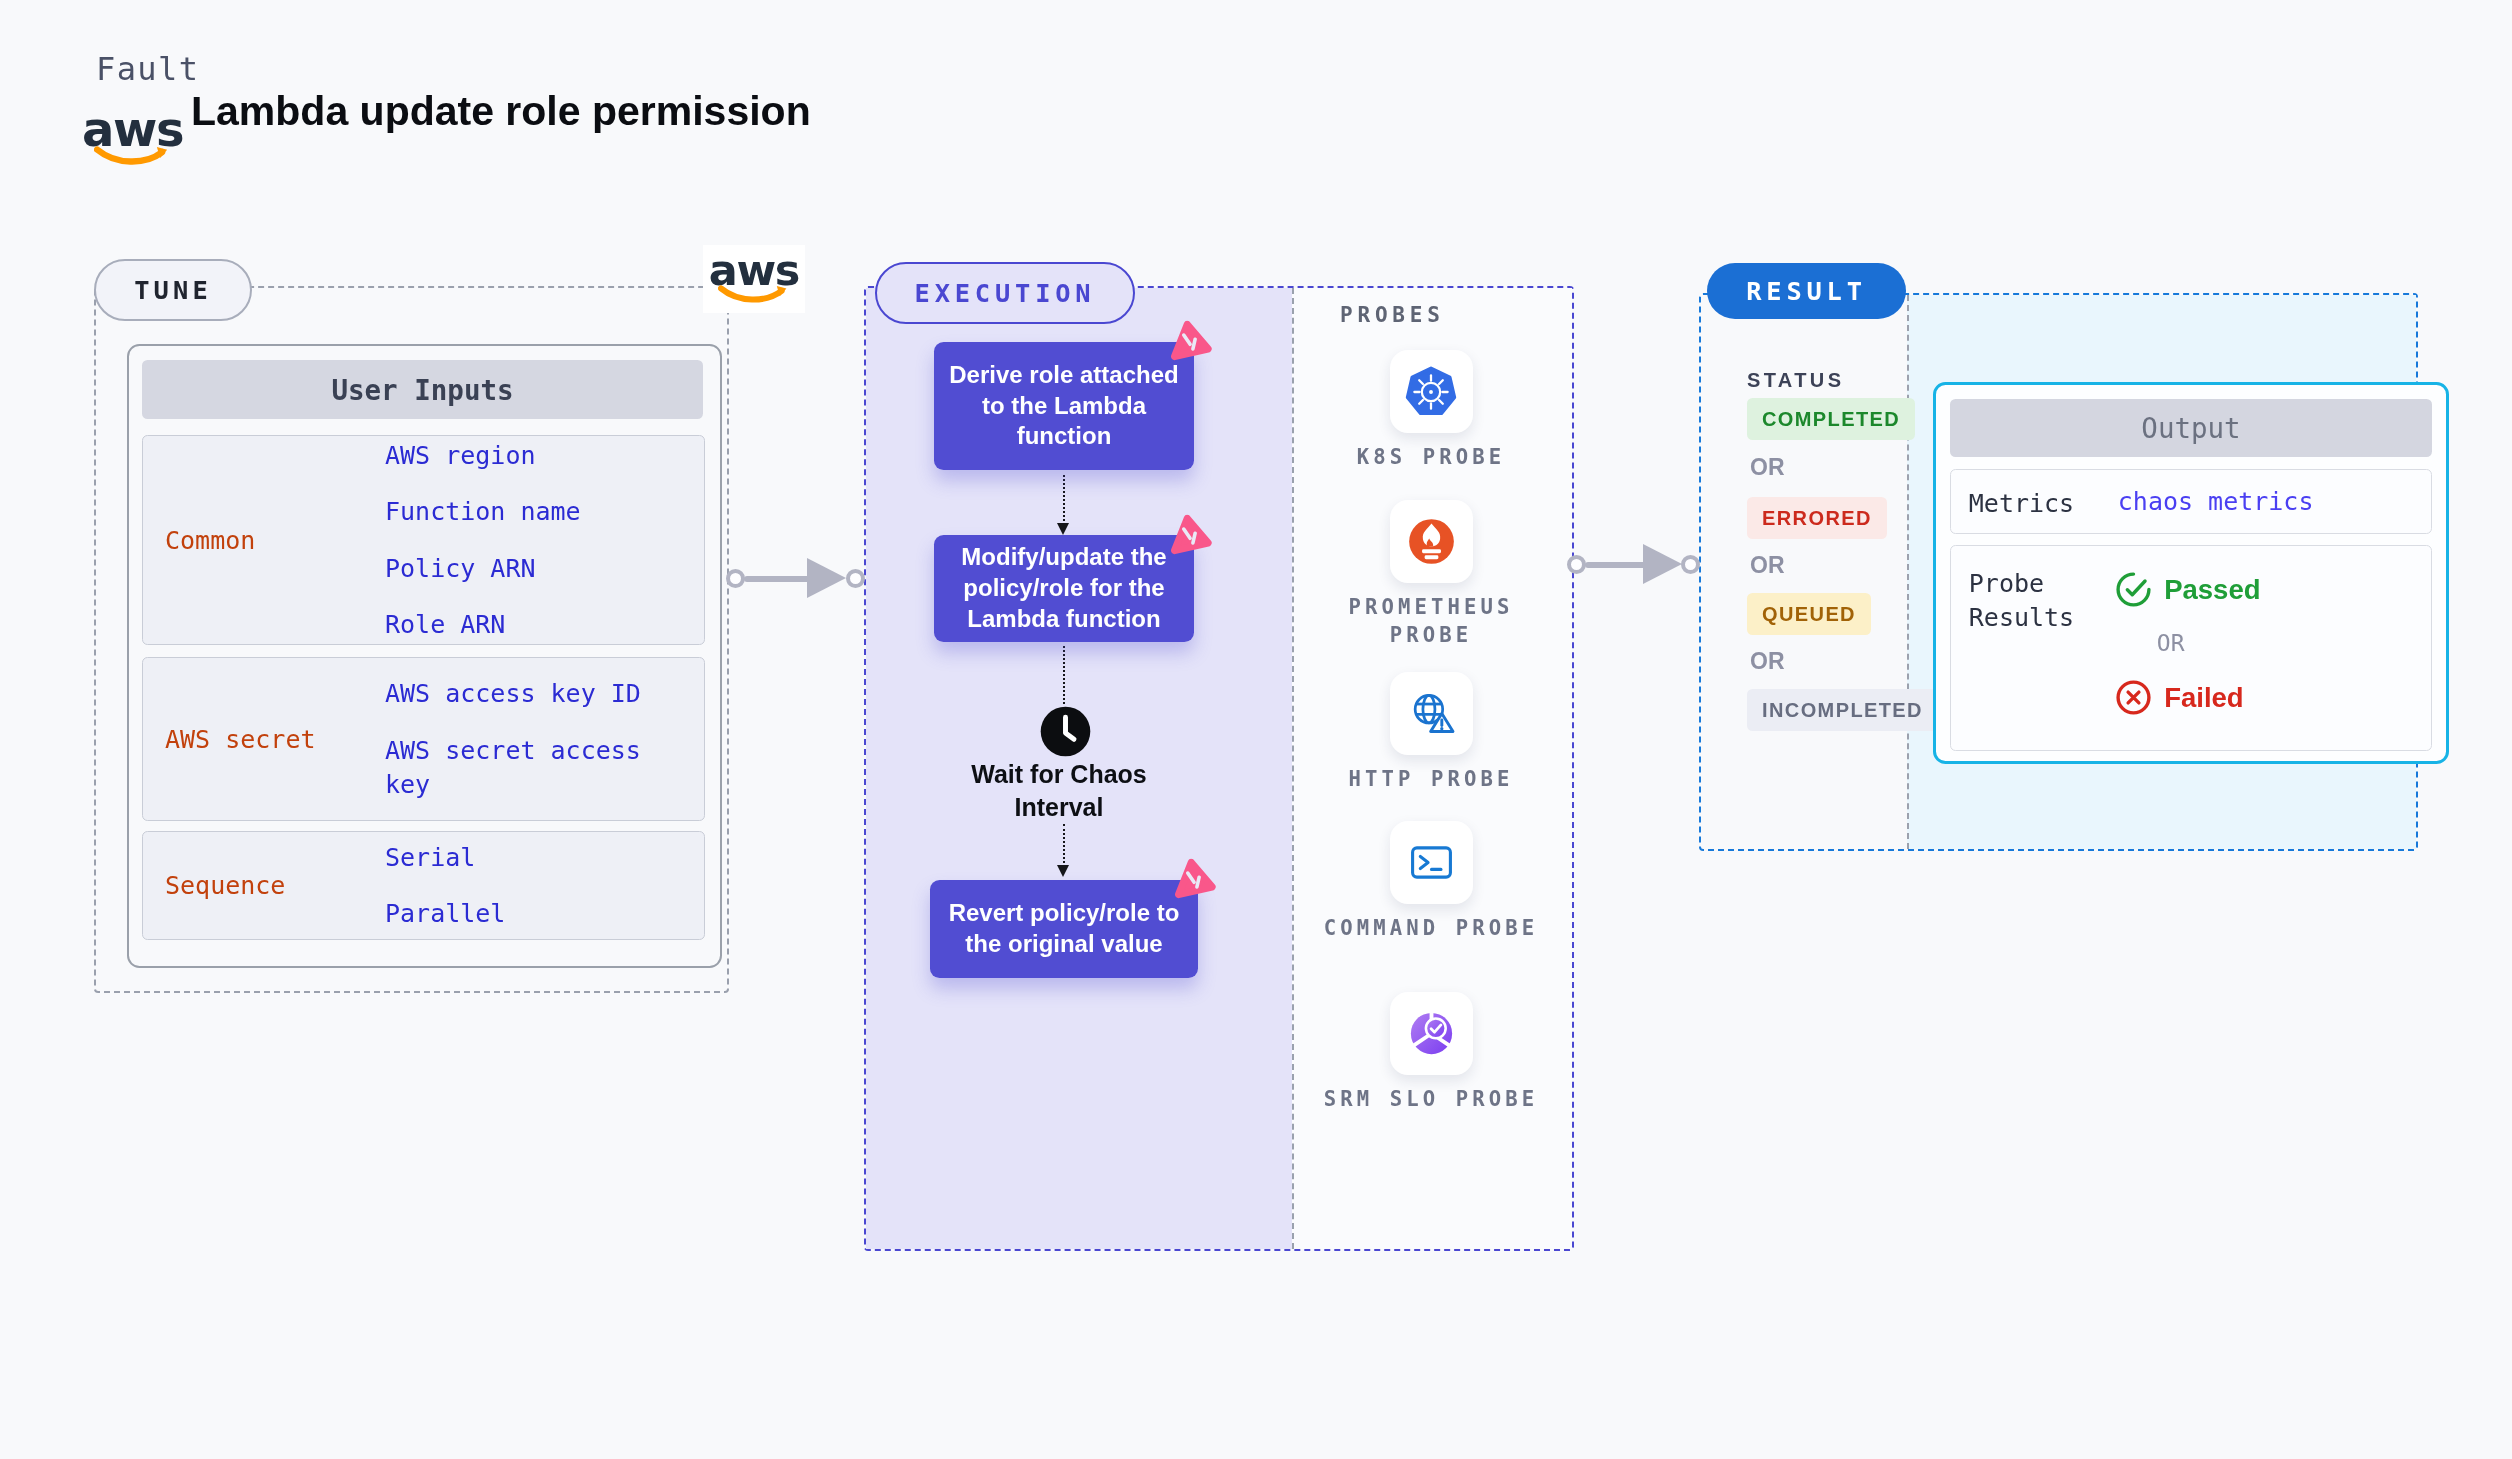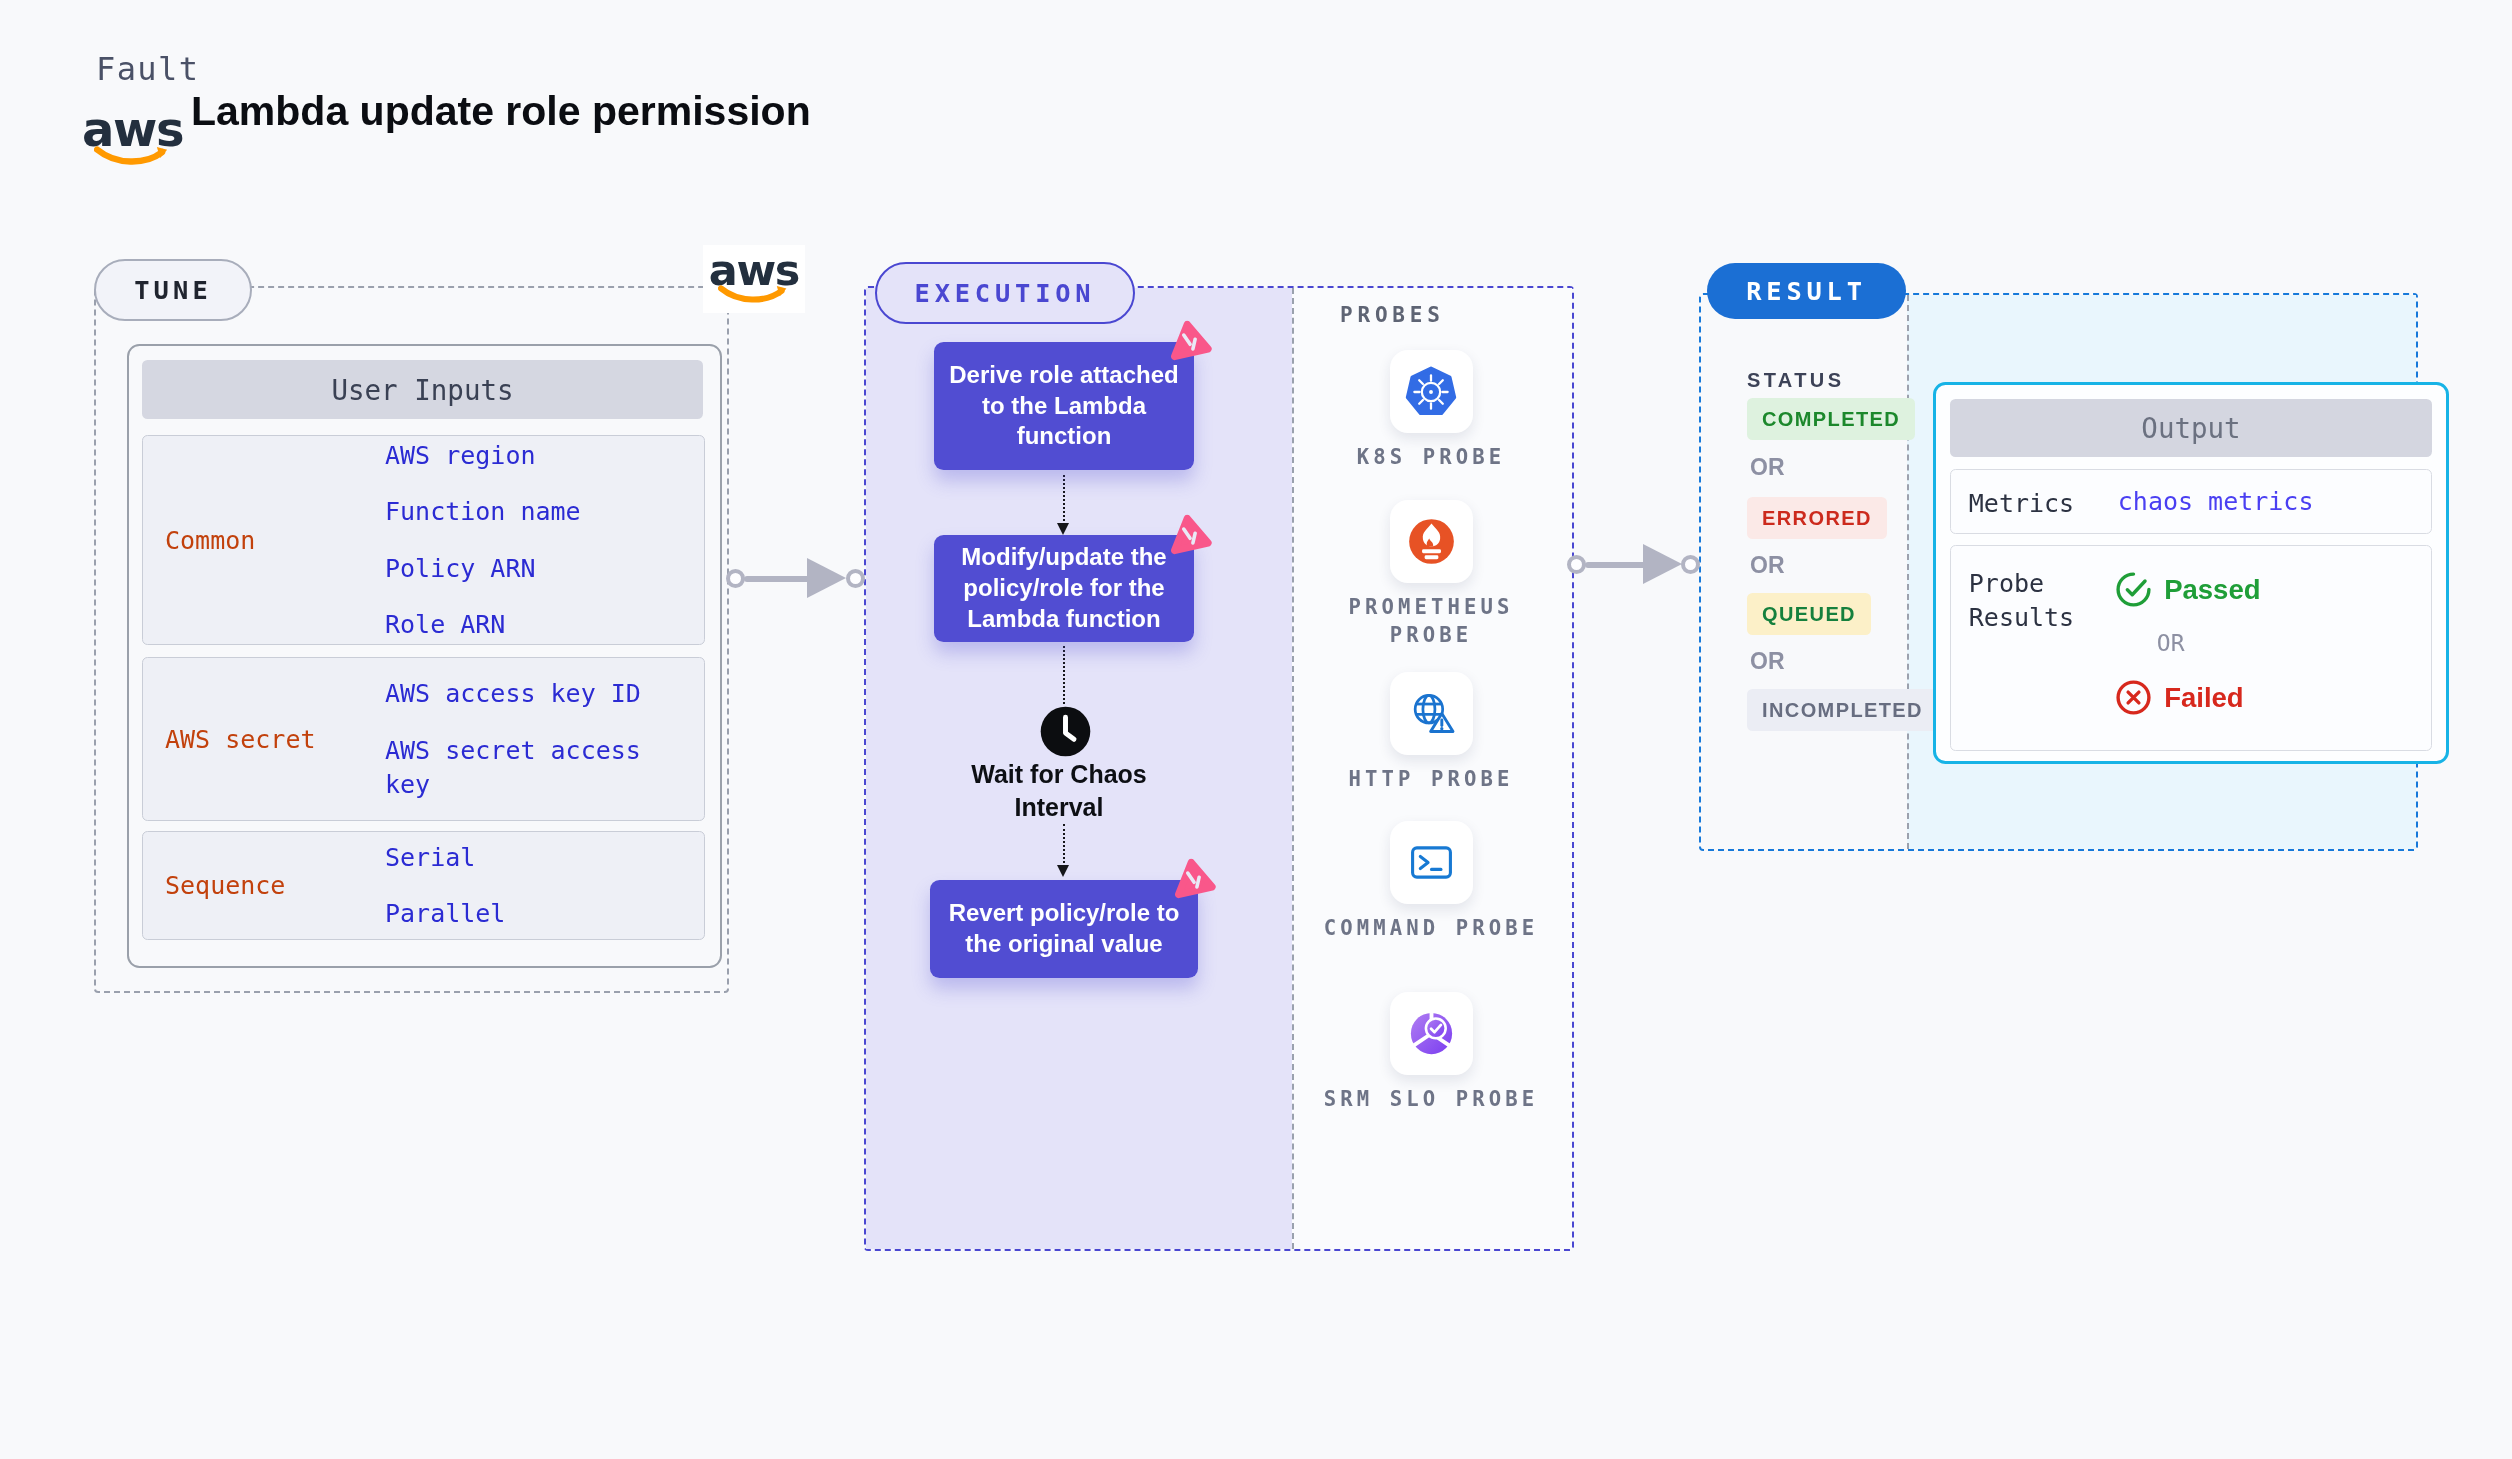--- a/index.html
+++ b/index.html
@@ -34,21 +34,21 @@
   .panel-tune{left:94px;top:286px;width:631px;height:703px;border:2.1px dashed #9aa0ad;border-radius:4.1px;}
   .panel-exec{left:864px;top:286px;width:706px;height:961px;border:2.8px dashed #4a47d1;border-radius:4.1px;}
   .exec-fill{position:absolute;left:0;top:0;bottom:0;width:426px;background:#e4e3f9;}
   .probes-fill{position:absolute;left:426px;top:0;bottom:0;right:0;background:#fafbfd;border-left:2.1px dashed #9aa1ad;}
   .panel-result{left:1699px;top:293px;width:715px;height:554px;border:2.8px dashed #1779da;border-radius:4.1px;}
   .result-cyan{position:absolute;left:206px;top:0;bottom:0;right:0;background:#e9f6fd;border-left:2.1px dashed #9ca1ad;}
 
   
   .ui-card{left:127px;top:344px;width:591px;height:620px;border:2.1px solid #9aa0aa;border-radius:12.4px;}
   .ui-header{left:142px;top:360px;width:561px;height:59px;background:#d5d7e1;border-radius:5.5px;
-             display:flex;align-items:center;justify-content:center;font-size:27.5px;color:#3a4154;}
+             display:flex;align-items:center;justify-content:center;font-size:27.5px;color:#3a4154;font-weight:bold;}
   .ui-row{left:142px;width:561px;background:#eef0f6;border:1.4px solid #c9cdd7;border-radius:5.5px;
           display:flex;align-items:stretch;}
   .row-common{top:435px;height:208px;}
   .row-secret{top:657px;height:162px;}
   .row-seq{top:831px;height:107px;}
   .ui-row .lbl{width:220px;display:flex;align-items:center;padding-left:22px;font-size:25px;color:#c2410c;}
   .ui-row .vals{flex:1;display:flex;flex-direction:column;justify-content:center;gap:27.5px;
                 font-size:25px;color:#2b2bd3;padding-right:13.8px;}
   .row-secret .vals{width:268px;gap:23.4px;}
   .row-secret .vals .v{max-width:265px;line-height:1.35;}
@@ -91,21 +91,21 @@
   .probe .card{width:83px;height:83px;background:#ffffff;border-radius:18px;
                box-shadow:0 5.5px 12.4px rgba(30,40,80,.10);display:flex;align-items:center;justify-content:center;}
   .probe .plabel{font-size:20.6px;font-weight:700;letter-spacing:4.1px;color:#6e7487;text-align:center;line-height:1.35;}
 
   
   .status-heading{left:1747px;top:349px;font-size:20px;font-weight:700;letter-spacing:3.4px;color:#3c4257;z-index:4;margin-top:20px;}
   .sbadge{display:inline-block;font-size:20px;font-weight:700;letter-spacing:1.4px;padding:9.6px 15px;
           border-radius:5.5px;z-index:4;}
   .st-completed{left:1747px;top:398px;background:#def2df;color:#1c882c;}
   .st-errored{left:1747px;top:497px;background:#fbe9e7;color:#cc2a1d;}
-  .st-queued{left:1747px;top:593px;background:#fcf0c8;color:#15803d;}
+  .st-queued{left:1747px;top:593px;background:#fcf0c8;color:#a16207;}
   .st-incompleted{left:1747px;top:689px;background:#ebedf4;color:#676d80;}
   .or-status{font-size:23px;font-weight:600;color:#8d90a3;z-index:4;}
   .or1{left:1750px;top:454px;}.or2{left:1750px;top:552px;}.or3{left:1750px;top:648px;}
 
   
   .output-box{left:1933px;top:382px;width:516px;height:382px;background:#fdfeff;border:3.4px solid #17b3e6;
               border-radius:12.4px;padding:13.8px;box-sizing:border-box;z-index:4;}
   .output-header{height:58px;background:#d4d6e0;border-radius:5.5px;display:flex;align-items:center;
                  justify-content:center;font-size:27.5px;color:#6b7180;}
   .orow{border:1.4px solid #d9dce3;border-radius:5.5px;background:#fcfdff;position:relative;}

